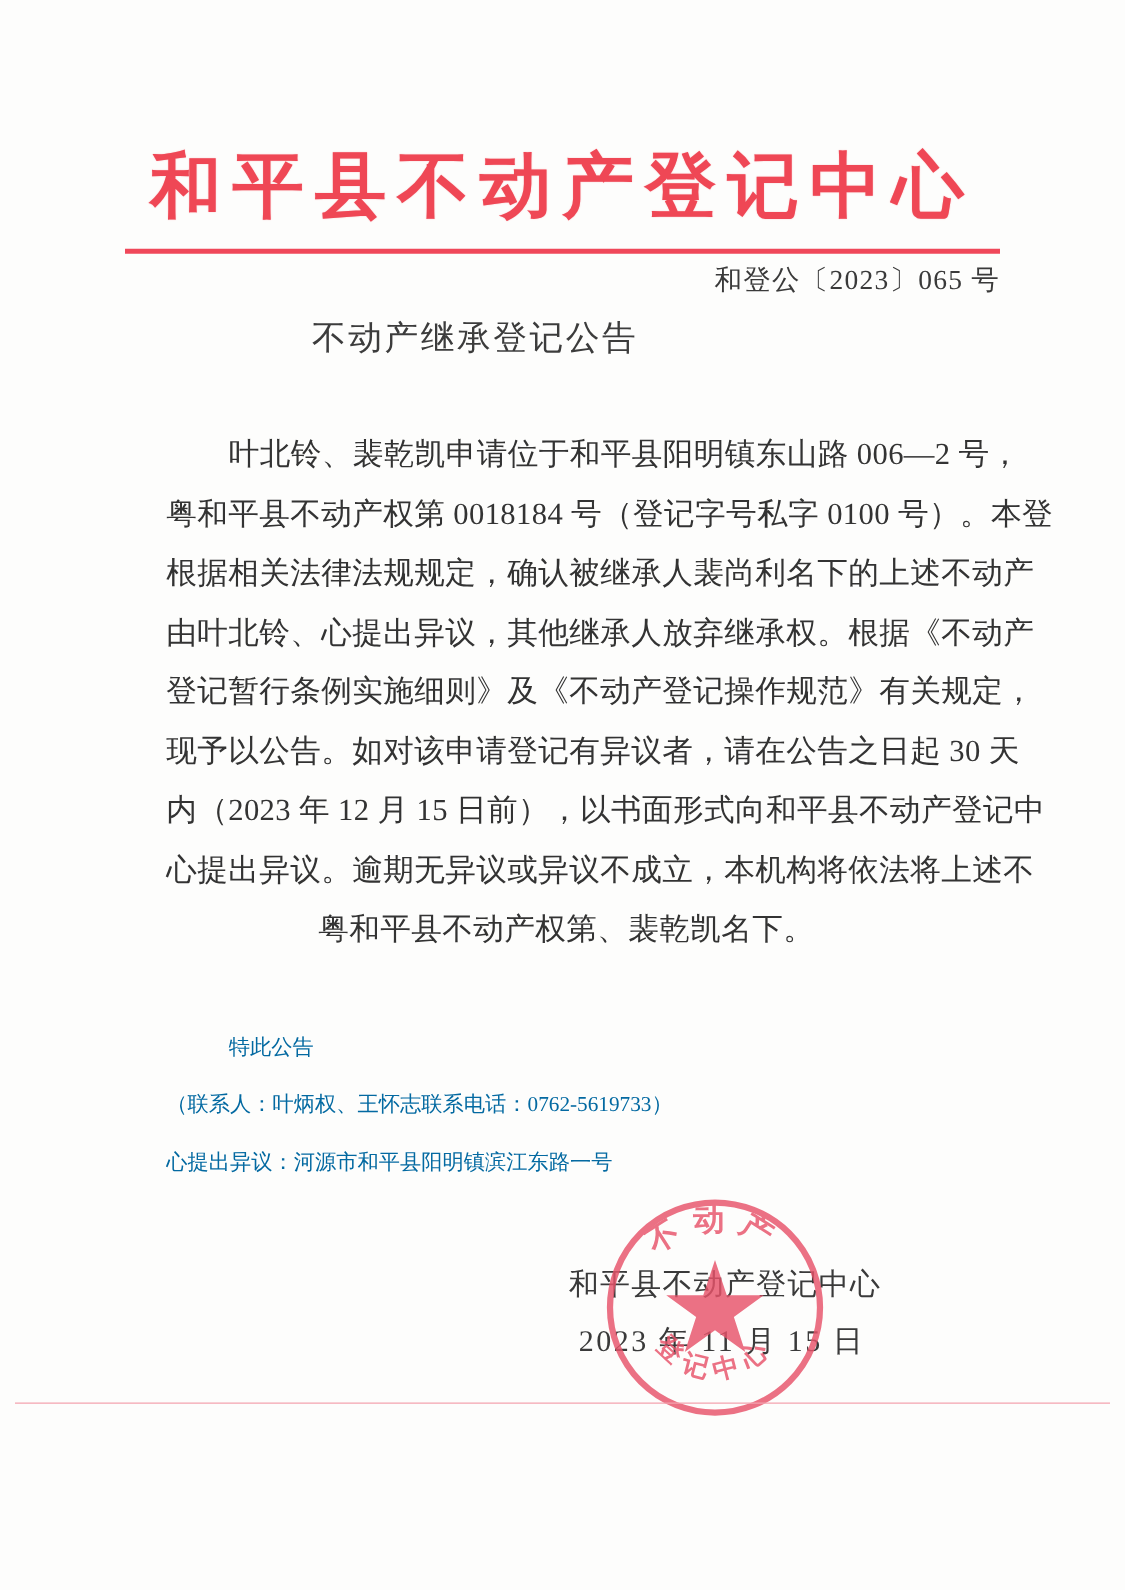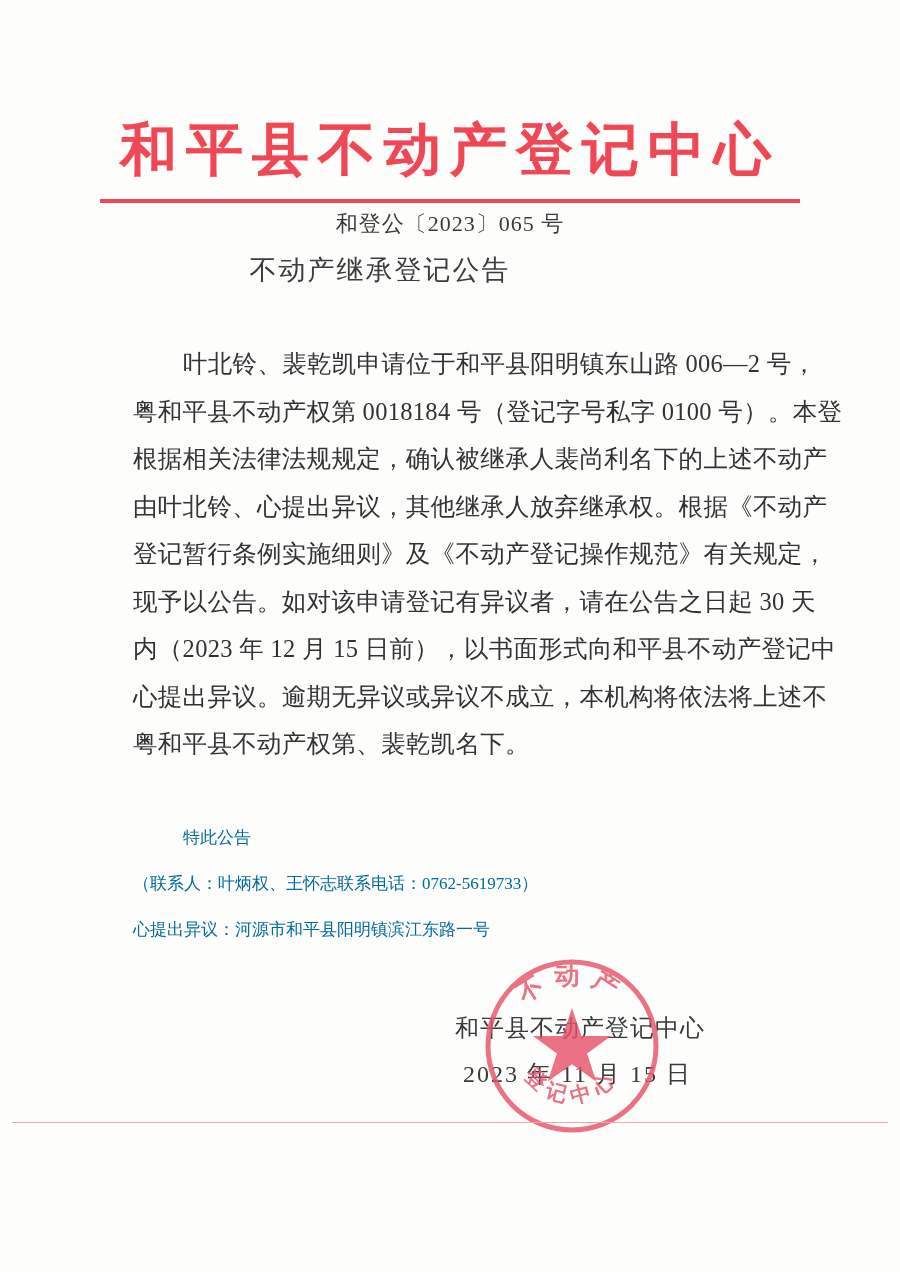--- a/index.html
+++ b/index.html
@@ -50,21 +50,21 @@
     width: 700px;
     height: 4px;
     background: #f0485a;
   }
 
   .doc-number {
     position: absolute;
     top: 209px;
     left: 100px;
     width: 700px;
-    text-align: center;
+    text-align: right;
     font-size: 22px;
     letter-spacing: 1px;
     color: #3a3a3a;
     white-space: nowrap;
   }
 
   
   .doc-title {
     position: absolute;
     top: 252px;
@@ -83,20 +83,21 @@
     top: 340px;
     left: 133px;
     width: 640px;
   }
   .body-line {
     font-size: 24.5px;
     line-height: 47.5px;
     letter-spacing: 0.3px;
     color: #333333;
     white-space: nowrap;
+    text-align: center;
   }
   .body-line.indent {
     text-indent: 50px;
   }
 
   
   .closing {
     position: absolute;
     top: 815px;
     left: 133px;

